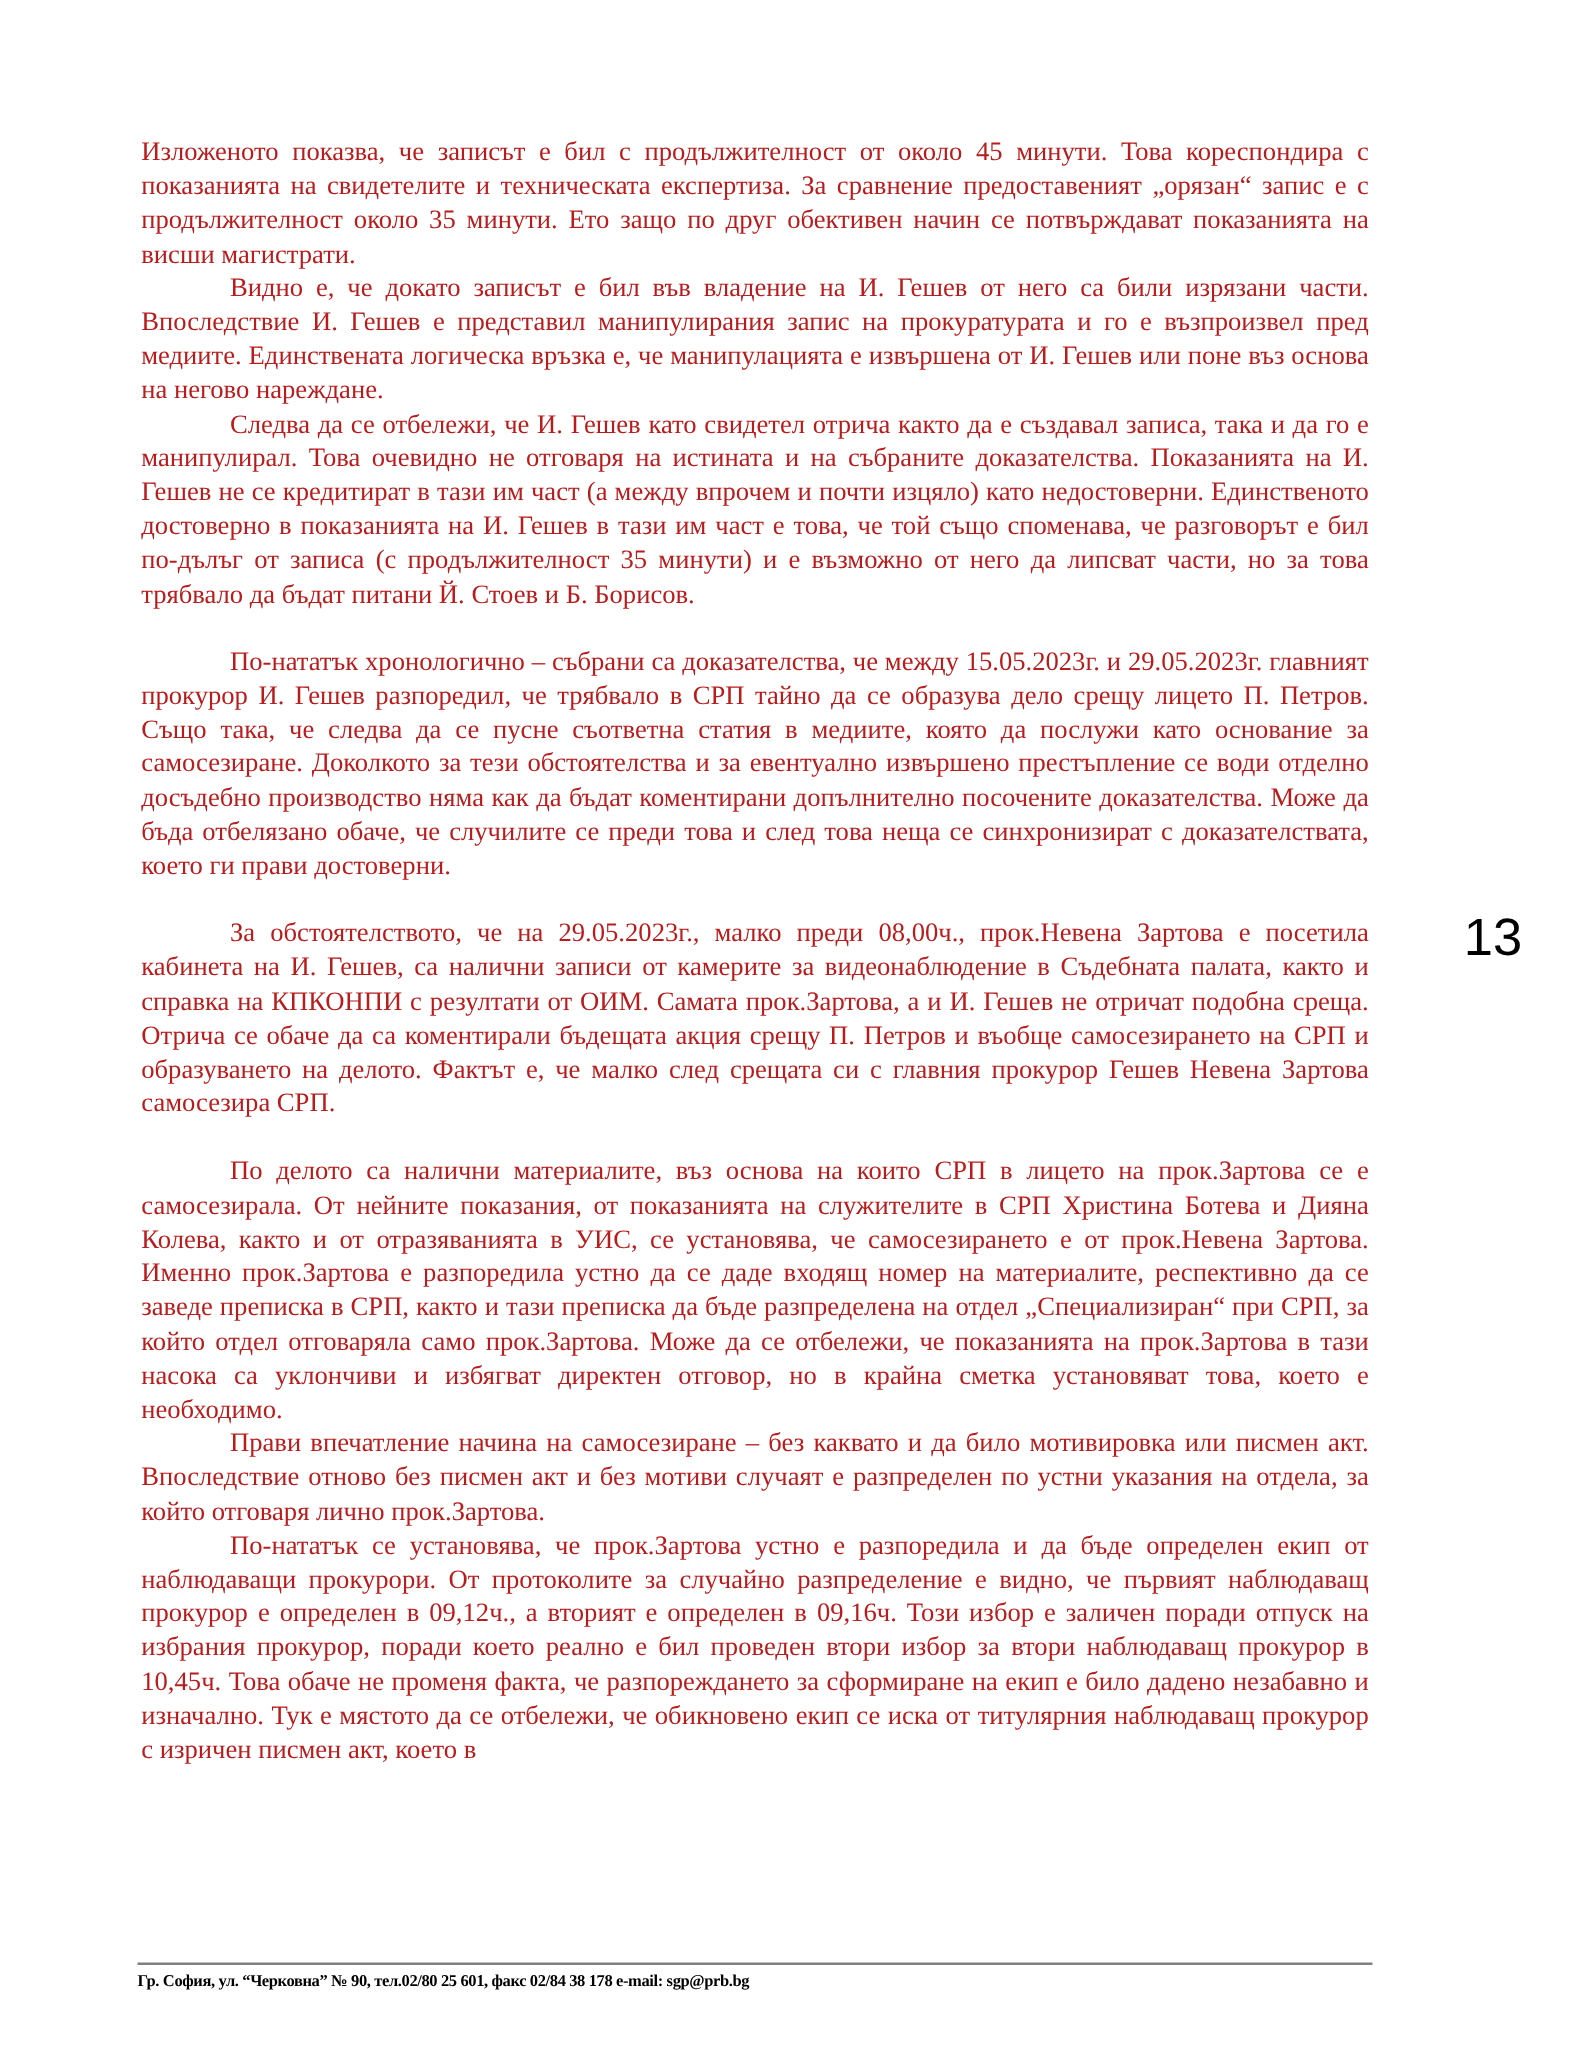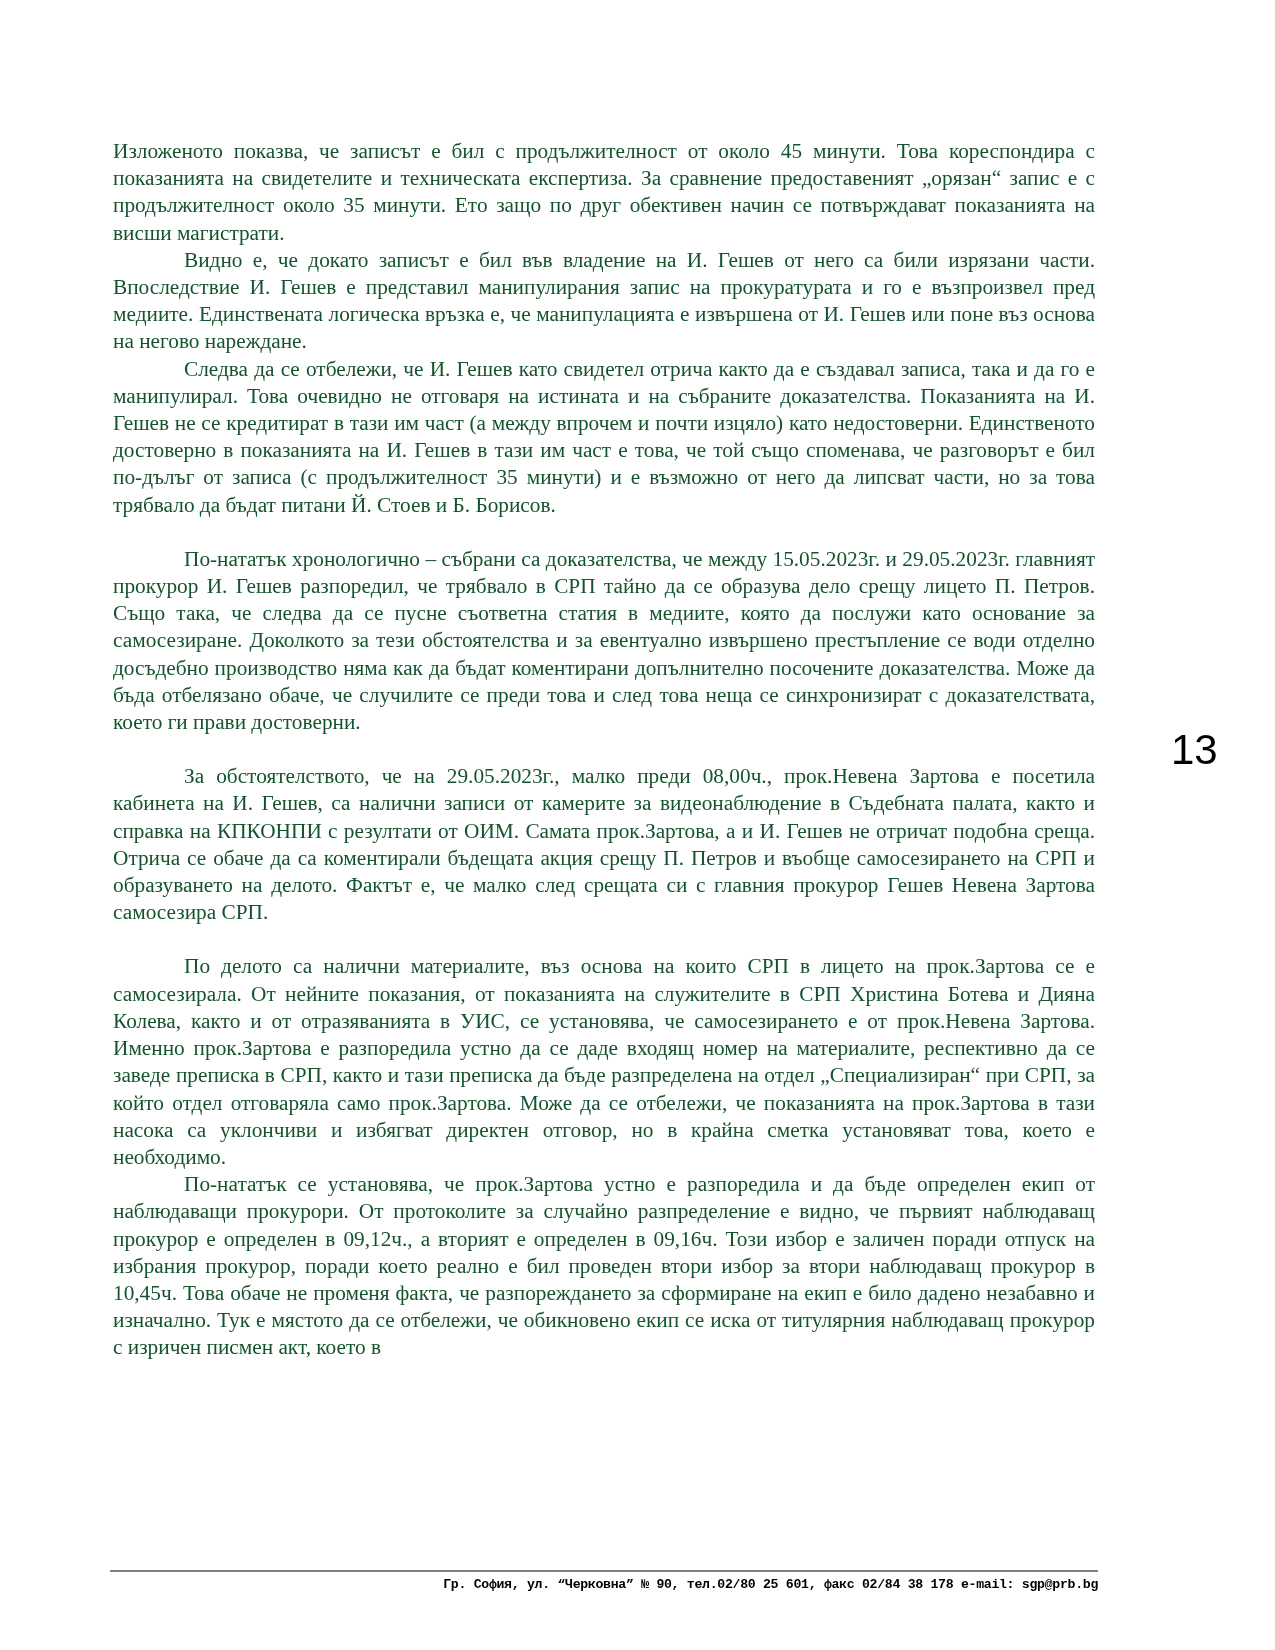--- a/index.html
+++ b/index.html
@@ -1,43 +1,44 @@
 <!DOCTYPE html>
 <html><head>
   <meta charset="utf-8">
   <style>
     html, body { margin: 0; padding: 0; background: #ffffff; }
     body { width: 1275px; height: 1650px; position: relative; overflow: hidden; }
     .page { position: absolute; left: 0; top: 0; width: 1275px; height: 1650px; background: #fff; }
-    .text { position: absolute; left: 113px; top: 138px; width: 982px;
+    .text { position: absolute; left: 113px; top: 108px; width: 982px;
       font-family: "Liberation Serif", serif; font-size: 21.3px; line-height: 27.2px;
-      color: #14532d; text-align: justify; }
+      color: #b91c1c; text-align: justify; }
     .para { margin: 0; }
     .indent { text-indent: 71px; }
     .gap { height: 27px; }
     .page-number { position: absolute; left: 1128px; top: 726px; font-family: "Liberation Sans", sans-serif;
       font-size: 42px; color: #000; line-height: 48px; margin-left: 43px; }
     .footer-rule { position: absolute; left: 110px; top: 1570px; width: 988px; height: 2px; background: #808080; }
-    .footer { position: absolute; left: 110px; top: 1577px; width: 988px; text-align: right;
-      font-family: Liberation Mono, monospace; font-weight: bold; font-size: 13.2px; color: #000; letter-spacing: -0.3px; }
+    .footer { position: absolute; left: 110px; top: 1577px; width: 988px; text-align: left;
+      font-family: Liberation Serif, serif; font-weight: bold; font-size: 13.2px; color: #000; letter-spacing: -0.3px; }
   </style>
 </head>
 <body>
 
 <div class="page">
   <div class="text">
     <p class="para">Изложеното показва, че записът е бил с продължителност от около 45 минути. Това кореспондира с показанията на свидетелите и техническата експертиза. За сравнение предоставеният „орязан“ запис е с продължителност около 35 минути. Ето защо по друг обективен начин се потвърждават показанията на висши магистрати.</p>
     <p class="para indent">Видно е, че докато записът е бил във владение на И. Гешев от него са били изрязани части. Впоследствие И. Гешев е представил манипулирания запис на прокуратурата и го е възпроизвел пред медиите. Единствената логическа връзка е, че манипулацията е извършена от И. Гешев или поне въз основа на негово нареждане.</p>
     <p class="para indent">Следва да се отбележи, че И. Гешев като свидетел отрича както да е създавал записа, така и да го е манипулирал. Това очевидно не отговаря на истината и на събраните доказателства. Показанията на И. Гешев не се кредитират в тази им част (а между впрочем и почти изцяло) като недостоверни. Единственото достоверно в показанията на И. Гешев в тази им част е това, че той също споменава, че разговорът е бил по-дълъг от записа (с продължителност 35 минути) и е възможно от него да липсват части, но за това трябвало да бъдат питани Й. Стоев и Б. Борисов.</p>
     <div class="gap"></div>
     <p class="para indent">По-нататък хронологично – събрани са доказателства, че между 15.05.2023г. и 29.05.2023г. главният прокурор И. Гешев разпоредил, че трябвало в СРП тайно да се образува дело срещу лицето П. Петров. Също така, че следва да се пусне съответна статия в медиите, която да послужи като основание за самосезиране. Доколкото за тези обстоятелства и за евентуално извършено престъпление се води отделно досъдебно производство няма как да бъдат коментирани допълнително посочените доказателства. Може да бъда отбелязано обаче, че случилите се преди това и след това неща се синхронизират с доказателствата, което ги прави достоверни.</p>
     <div class="gap"></div>
     <p class="para indent">За обстоятелството, че на 29.05.2023г., малко преди 08,00ч., прок.Невена Зартова е посетила кабинета на И. Гешев, са налични записи от камерите за видеонаблюдение в Съдебната палата, както и справка на КПКОНПИ с резултати от ОИМ. Самата прок.Зартова, а и И. Гешев не отричат подобна среща. Отрича се обаче да са коментирали бъдещата акция срещу П. Петров и въобще самосезирането на СРП и образуването на делото. Фактът е, че малко след срещата си с главния прокурор Гешев Невена Зартова самосезира СРП.</p>
     <div class="gap"></div>
     <p class="para indent">По делото са налични материалите, въз основа на които СРП в лицето на прок.Зартова се е самосезирала. От нейните показания, от показанията на служителите в СРП Христина Ботева и Дияна Колева, както и от отразяванията в УИС, се установява, че самосезирането е от прок.Невена Зартова. Именно прок.Зартова е разпоредила устно да се даде входящ номер на материалите, респективно да се заведе преписка в СРП, както и тази преписка да бъде разпределена на отдел „Специализиран“ при СРП, за който отдел отговаряла само прок.Зартова. Може да се отбележи, че показанията на прок.Зартова в тази насока са уклончиви и избягват директен отговор, но в крайна сметка установяват това, което е необходимо.</p>
+    <p class="para indent">Прави впечатление начина на самосезиране – без каквато и да било мотивировка или писмен акт. Впоследствие отново без писмен акт и без мотиви случаят е разпределен по устни указания на отдела, за който отговаря лично прок.Зартова.</p>
     <p class="para indent">По-нататък се установява, че прок.Зартова устно е разпоредила и да бъде определен екип от наблюдаващи прокурори. От протоколите за случайно разпределение е видно, че първият наблюдаващ прокурор е определен в 09,12ч., а  вторият е определен в 09,16ч. Този избор е заличен поради отпуск на избрания прокурор, поради което реално е бил проведен втори избор за втори наблюдаващ прокурор в 10,45ч. Това обаче не променя факта, че разпореждането за сформиране на екип е било дадено незабавно и изначално. Тук е мястото да се отбележи, че обикновено екип се иска от титулярния наблюдаващ прокурор с изричен писмен акт, което в</p>
   </div>
 
   <div class="page-number">13</div>
 
   <div class="footer-rule"></div>
   <div class="footer">Гр. София, ул. “Черковна” № 90, тел.02/80 25 601, факс 02/84 38 178 e-mail: sgp@prb.bg</div>
 </div>
 
 </body></html>

